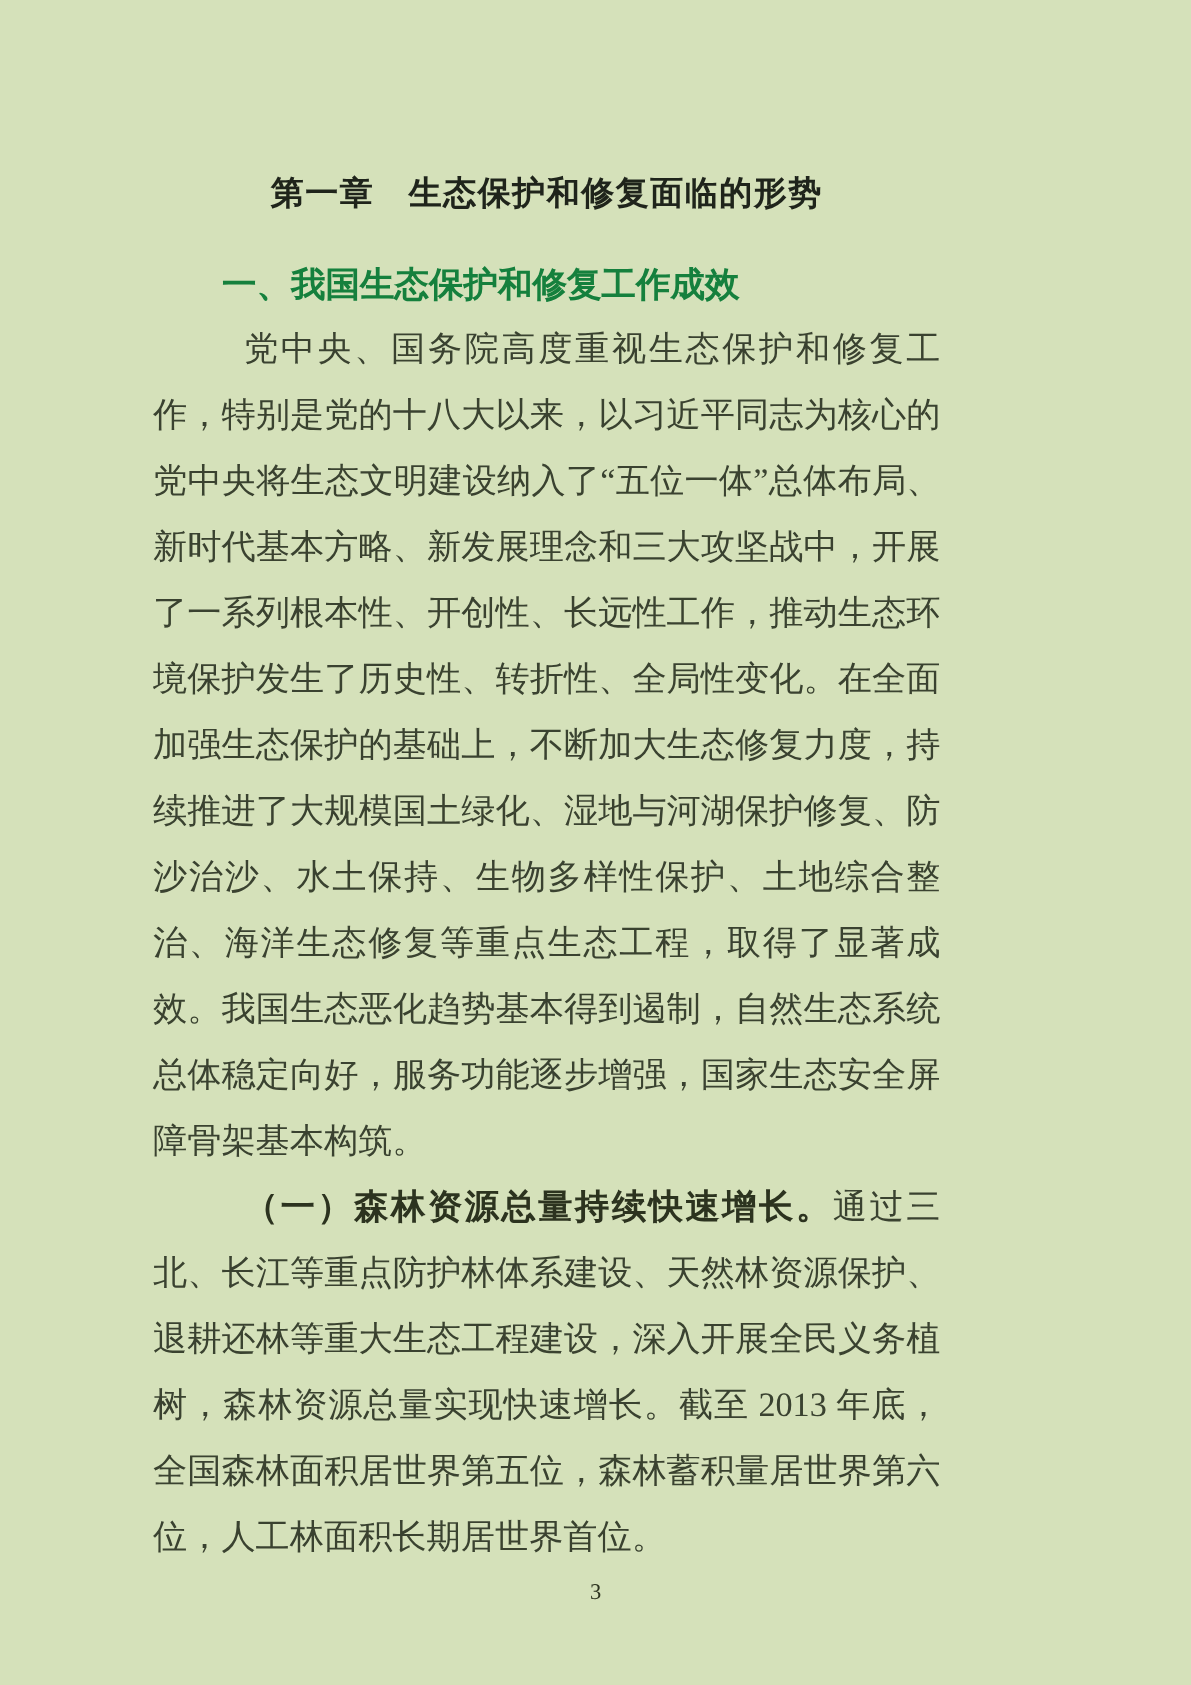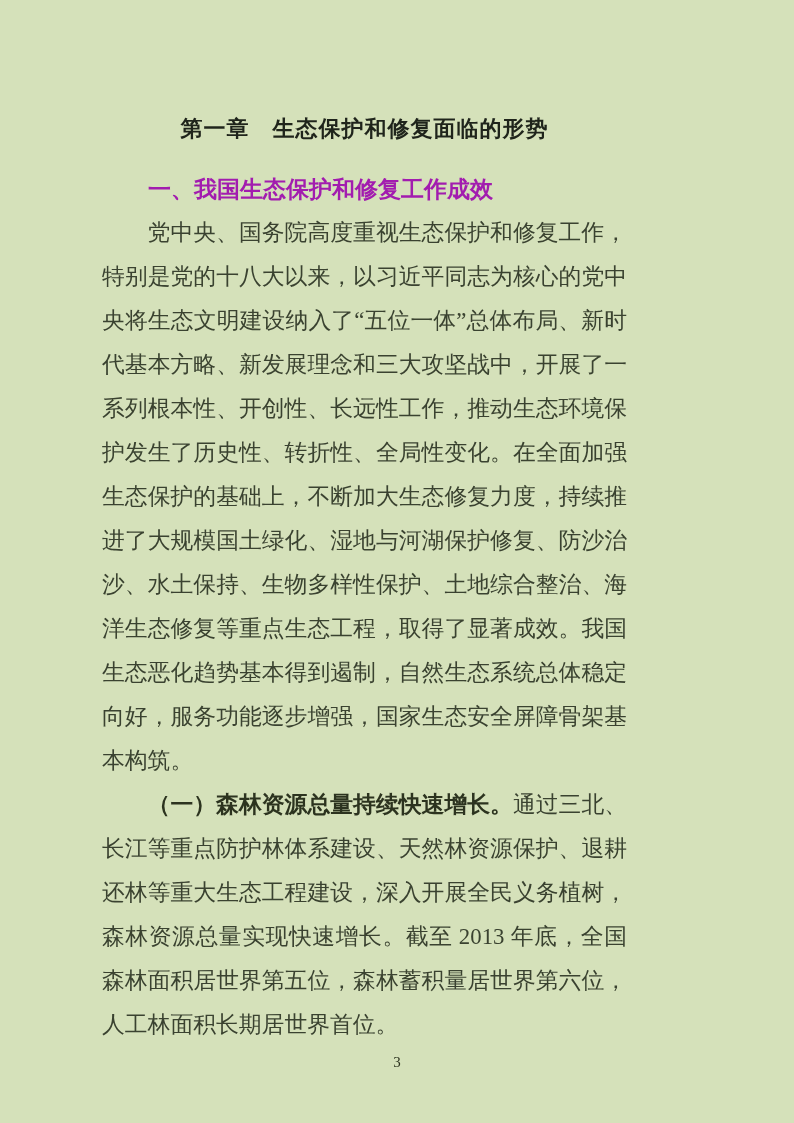--- a/index.html
+++ b/index.html
@@ -25,35 +25,36 @@
     text-align: center;
     color: #1f241b;
     margin-bottom: 28px;
     letter-spacing: 1px;
   }
   .section-heading {
     font-family: "Liberation Sans", "DejaVu Sans", sans-serif;
     font-size: 23px;
     font-weight: bold;
     line-height: 30px;
-    color: #a21caf;
+    color: #15803d;
     text-indent: 2em;
     margin-bottom: 7px;
   }
   .para {
     font-size: 22.8px;
     line-height: 44px;
     text-align: justify;
     text-justify: inter-ideograph;
     text-indent: 2em;
     color: #3a4230;
   }
   .para .lead {
     font-weight: bold;
     color: #2c331f;
+    margin-left: 15px;
   }
   .para.cutoff {
     text-align-last: justify;
   }
   .page-number {
     position: absolute;
     top: 1054px;
     left: 0;
     width: 794px;
     text-align: center;

